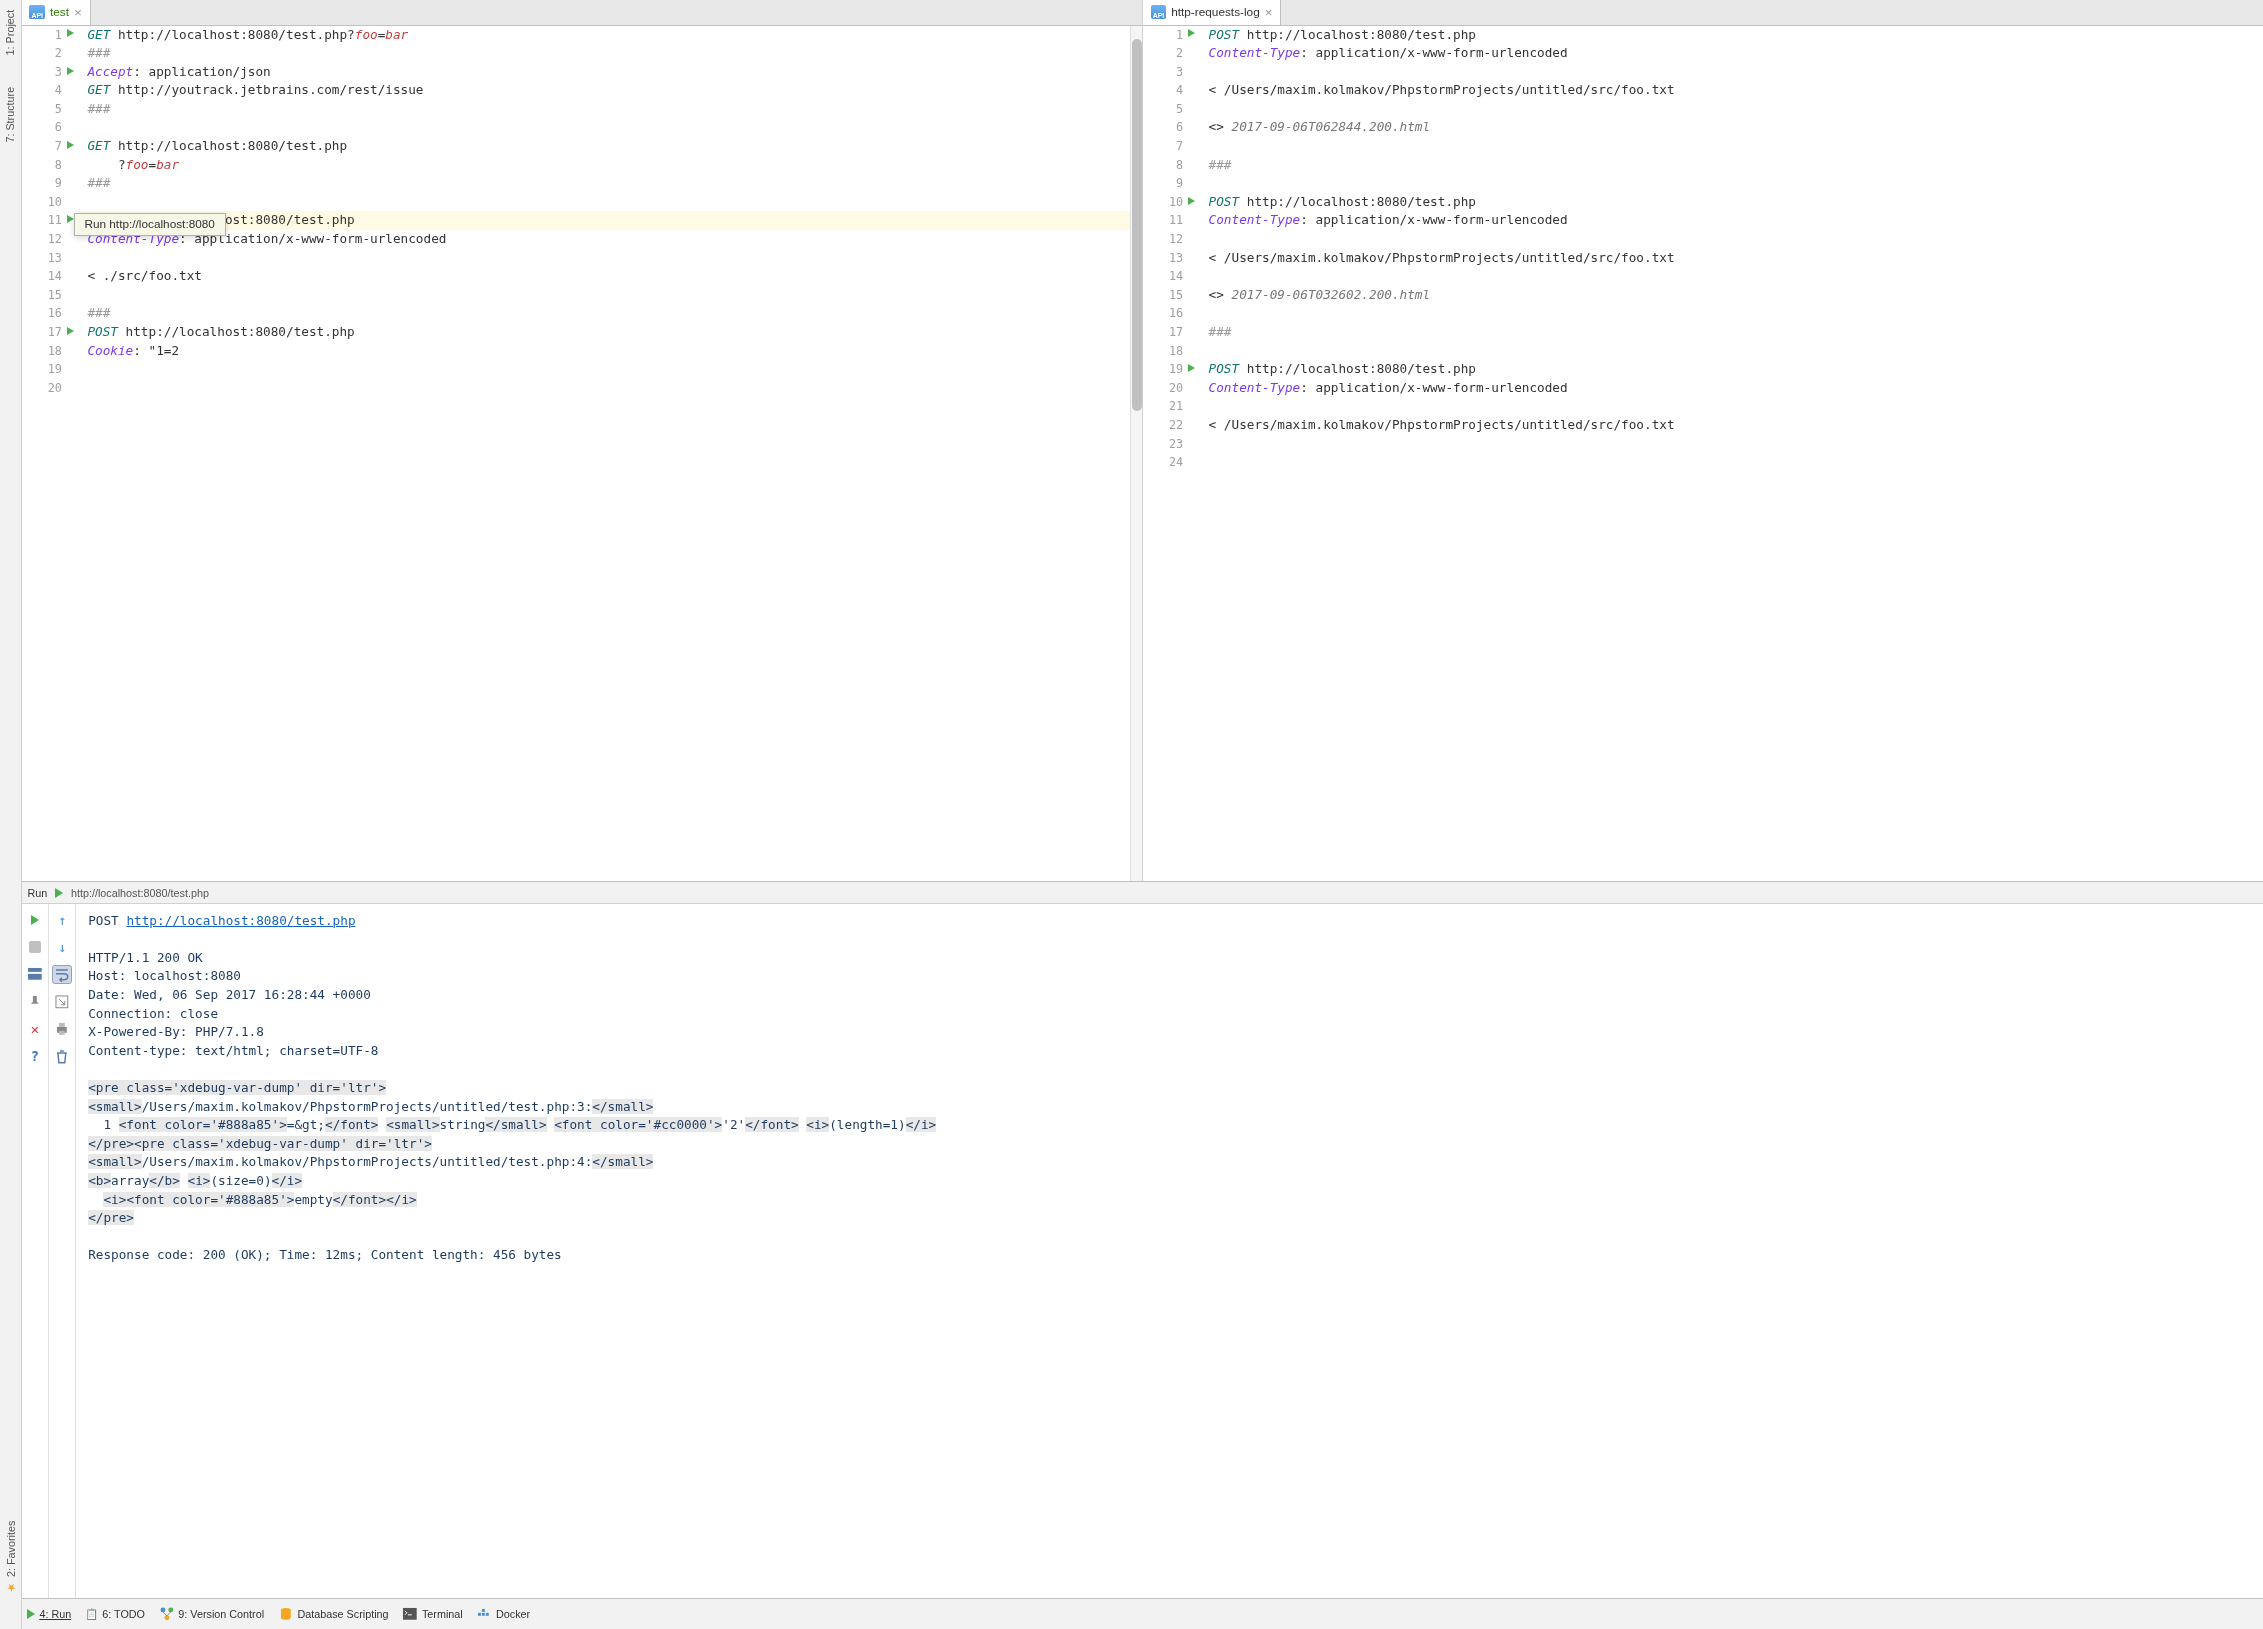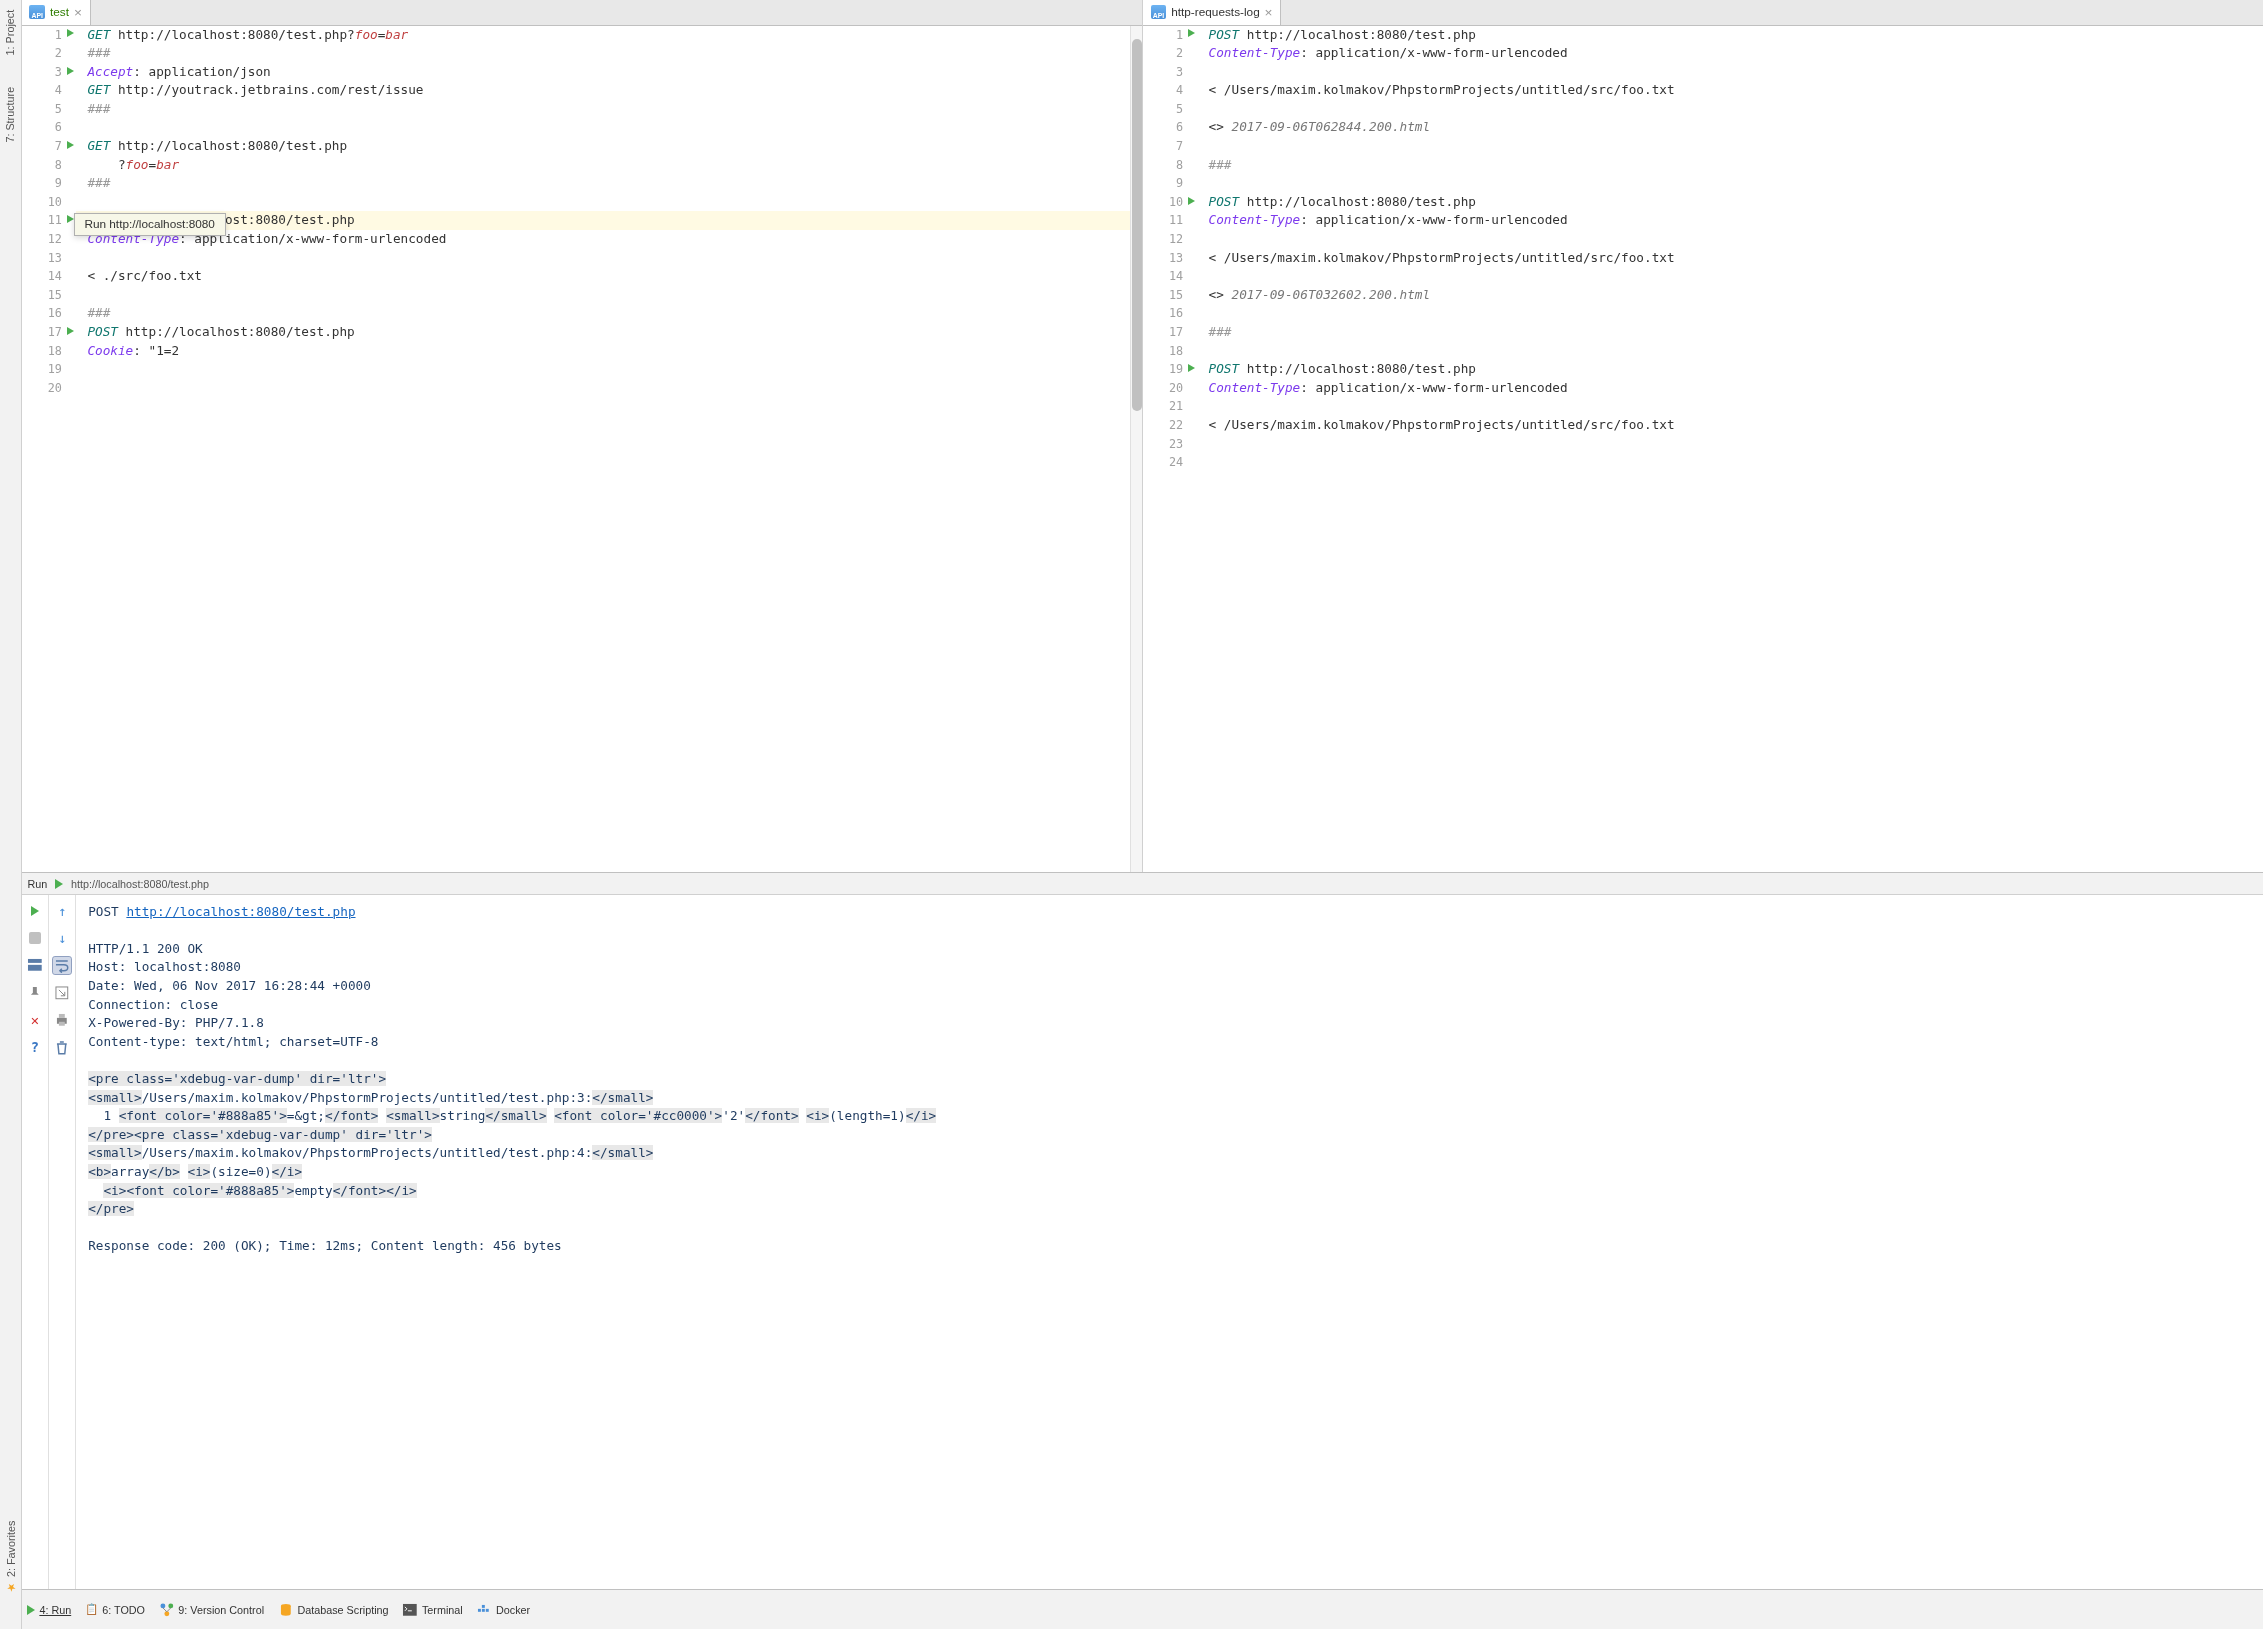--- a/index.html
+++ b/index.html
@@ -242,21 +242,21 @@
   overflow: auto;
 }
 .run-line {
   height: 18.6px;
   line-height: 18.6px;
   white-space: pre;
   color: #1e3a5f;
 }
 .run-line .tag { background: #e8e8e8; }
 .bottom-bar {
-  height: 40px;
+  height: 31px;
   background: #f2f2f2;
   border-top: 1px solid #c0c0c0;
   display: flex;
   align-items: center;
   font-family: Arial, sans-serif;
   font-size: 10.8px;
   padding: 0 5.9px;
   gap: 13.7px;
 }
 .bottom-item {
@@ -479,21 +479,21 @@
             <svg class="svg-icon" viewBox="0 0 16 16">
                 <path d="M4 4 H12 L11 14 H5 Z M3 4 H13 M6 2 H10" fill="none" stroke="#5a7ca8" stroke-width="1.5"></path>
               </svg>
           </div>
         </div>
         <div class="run-output" id="run-output">
             <div class="run-line"><span>POST </span><span class="kw-link">http://localhost:8080/test.php</span></div>
             <div class="run-line"></div>
             <div class="run-line">HTTP/1.1 200 OK</div>
             <div class="run-line">Host: localhost:8080</div>
-            <div class="run-line">Date: Wed, 06 Nov 2017 16:28:44 +0000</div>
+            <div class="run-line">Date: Wed, 06 Sep 2017 16:28:44 +0000</div>
             <div class="run-line">Connection: close</div>
             <div class="run-line">X-Powered-By: PHP/7.1.8</div>
             <div class="run-line">Content-type: text/html; charset=UTF-8</div>
             <div class="run-line"></div>
             <div class="run-line"><span class="tag">&lt;pre class='xdebug-var-dump' dir='ltr'&gt;</span></div>
             <div class="run-line"><span class="tag">&lt;small&gt;</span><span>/Users/maxim.kolmakov/PhpstormProjects/untitled/test.php:3:</span><span class="tag">&lt;/small&gt;</span></div>
             <div class="run-line"><span>  1 </span><span class="tag">&lt;font color='#888a85'&gt;</span><span>=&amp;gt;</span><span class="tag">&lt;/font&gt;</span><span> </span><span class="tag">&lt;small&gt;</span><span>string</span><span class="tag">&lt;/small&gt;</span><span> </span><span class="tag">&lt;font color='#cc0000'&gt;</span><span>'2'</span><span class="tag">&lt;/font&gt;</span><span> </span><span class="tag">&lt;i&gt;</span><span>(length=1)</span><span class="tag">&lt;/i&gt;</span></div>
             <div class="run-line"><span class="tag">&lt;/pre&gt;</span><span class="tag">&lt;pre class='xdebug-var-dump' dir='ltr'&gt;</span></div>
             <div class="run-line"><span class="tag">&lt;small&gt;</span><span>/Users/maxim.kolmakov/PhpstormProjects/untitled/test.php:4:</span><span class="tag">&lt;/small&gt;</span></div>
             <div class="run-line"><span class="tag">&lt;b&gt;</span><span>array</span><span class="tag">&lt;/b&gt;</span><span> </span><span class="tag">&lt;i&gt;</span><span>(size=0)</span><span class="tag">&lt;/i&gt;</span></div>

